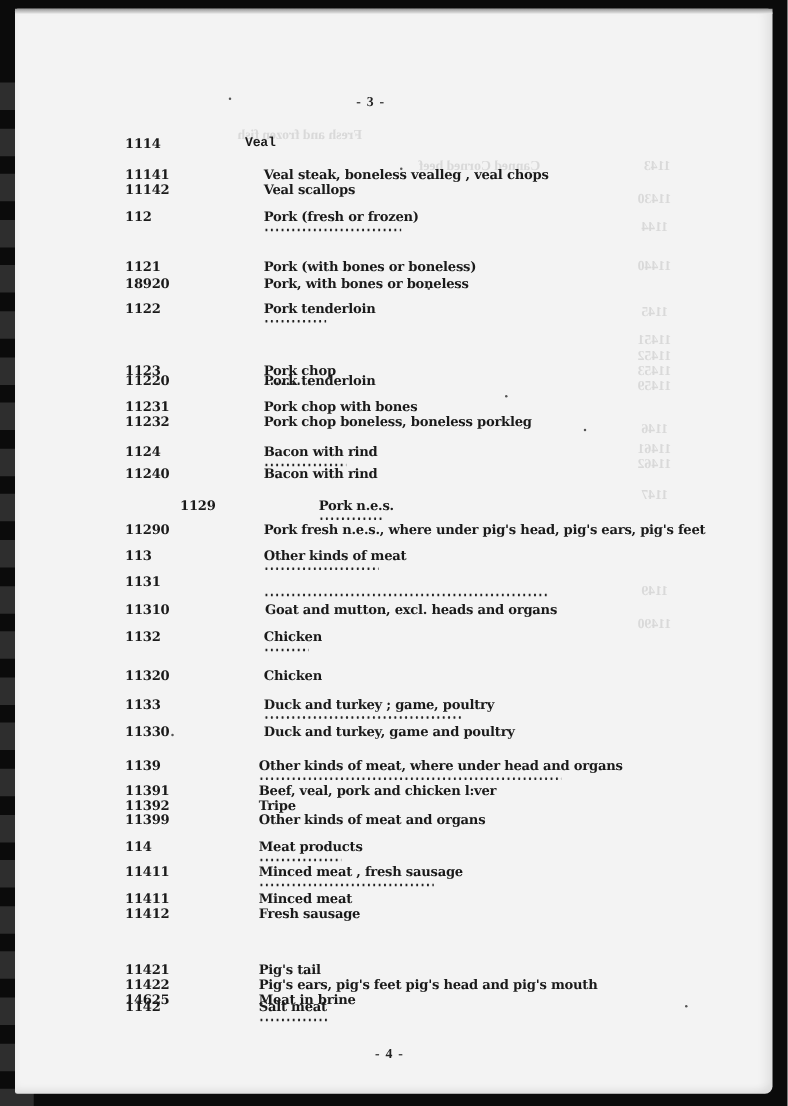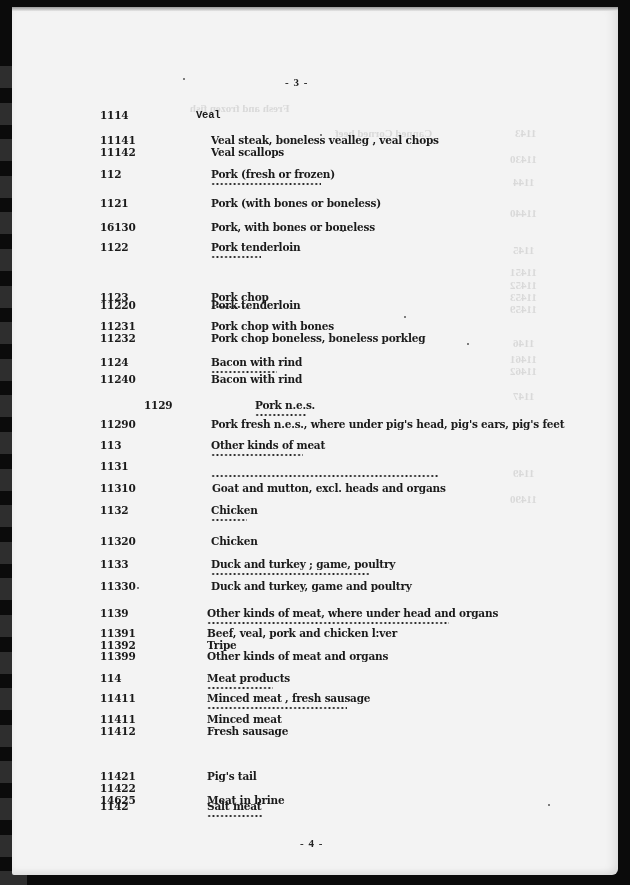--- a/index.html
+++ b/index.html
@@ -114,26 +114,26 @@
     </div>
     <div class="row" style="top: 146px;">
       <span class="code">11142</span>
       <span class="label" style="left: 211px;">Veal scallops</span>
     </div>
     <div class="row" style="top: 168px;">
       <span class="code">112</span>
       <span class="label" style="left: 211px;">Pork (fresh or frozen)</span>
       <div class="dots" style="left: 211px; top: 15px; width: 110px;"></div>
     </div>
-    <div class="row" style="top: 197px;">
+    <div class="row" style="top: 208px;">
       <span class="code">1121</span>
       <span class="label" style="left: 211px;">Pork (with bones or boneless)</span>
     </div>
     <div class="row" style="top: 221px;">
-      <span class="code">16130</span>
+      <span class="code">18920</span>
       <span class="label" style="left: 211px;">Pork, with bones or boneless</span>
     </div>
     <div class="row" style="top: 241px;">
       <span class="code">1122</span>
       <span class="label" style="left: 211px;">Pork tenderloin</span>
       <div class="dots" style="left: 211px; top: 15px; width: 50px;"></div>
     </div>
     <div class="row" style="top: 267px; margin-top: 32px;">
       <span class="code">11220</span>
       <span class="label" style="left: 211px;">Pork tenderloin</span>
@@ -239,20 +239,21 @@
       <span class="code">1142</span>
       <span class="label" style="left: 207px;">Salt meat</span>
       <div class="dots" style="left: 207px; top: 15px; width: 56px;"></div>
     </div>
     <div class="row" style="top: 770px;">
       <span class="code">11421</span>
       <span class="label" style="left: 207px;">Pig's tail</span>
     </div>
     <div class="row" style="top: 782px;">
       <span class="code">11422</span>
+      <span class="label" style="left: 207px;">Pig's ears, pig's  feet  pig's head and pig's mouth</span>
     </div>
     <div class="row" style="top: 794px;">
       <span class="code">14625</span>
       <span class="label" style="left: 207px;">Meat in brine</span>
     </div>
   </div>
 
 <div class="pagenum" style="left:300px; top:837px;">- 4 -</div>
 
 <div class="speck" style="left:183px;top:78px"></div>

